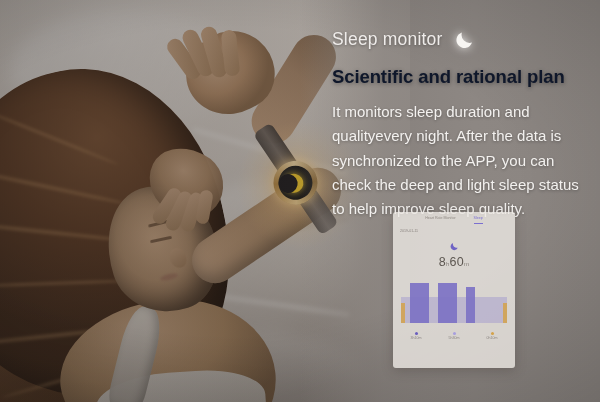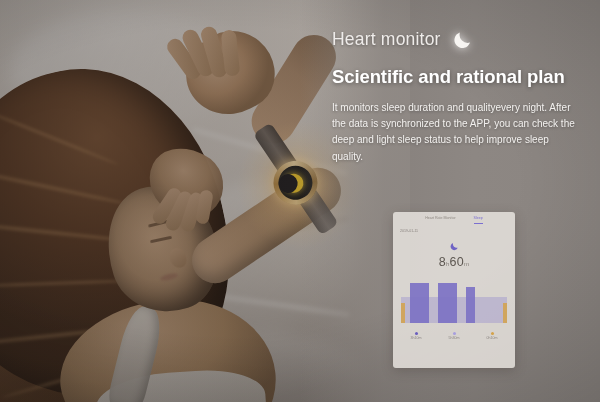--- a/index.html
+++ b/index.html
@@ -141,22 +141,22 @@
   .dimmer{position:absolute;inset:0;background:linear-gradient(90deg,rgba(40,34,30,.42) 0%,rgba(45,38,33,.34) 40%,rgba(70,62,56,.30) 62%,rgba(90,82,76,.24) 100%);}
   .rightwash{position:absolute;left:300px;top:0;width:300px;height:402px;background:linear-gradient(90deg,rgba(139,133,129,0) 0%,rgba(139,133,129,.82) 28%,#8d8783 58%,#8b8581 100%);}
   .vignette{position:absolute;inset:0;background:radial-gradient(120% 95% at 38% 45%, rgba(0,0,0,0) 40%, rgba(0,0,0,.30) 100%);}
 
   
   .copy{position:absolute;left:332px;top:28px;width:252px;}
   .kicker{display:flex;align-items:center;gap:10px;}
   .kicker-text{font-size:17.5px;color:#efecea;letter-spacing:.2px;line-height:1;text-shadow:0 1px 3px rgba(0,0,0,.35);}
   .moonicon{position:relative;width:24px;height:24px;flex:0 0 auto;}
   .moonicon svg{display:block;filter:drop-shadow(0 0 5px rgba(255,255,255,.9));}
-  .headline{margin-top:14px;font-size:18.5px;font-weight:700;color:#ffffff;letter-spacing:-.1px;text-shadow:0 1px 4px rgba(0,0,0,.4);}
-  .para{margin-top:12px;font-size:10px;line-height:1.62;color:#f3f1ef;text-shadow:0 1px 3px rgba(0,0,0,.32);max-width:250px;}
+  .headline{margin-top:14px;font-size:18.5px;font-weight:700;color:#0f172a;letter-spacing:-.1px;text-shadow:0 1px 4px rgba(0,0,0,.4);}
+  .para{margin-top:12px;font-size:15px;line-height:1.62;color:#f3f1ef;text-shadow:0 1px 3px rgba(0,0,0,.32);max-width:250px;}
 
   
   .card{
     position:absolute;left:393px;top:212px;width:122px;height:156px;
     background:rgba(236,232,228,.80);
     border-radius:3px;
     box-shadow:0 3px 12px rgba(60,52,46,.28);
     overflow:hidden;
     color:#6b6560;
   }
@@ -235,21 +235,21 @@
       <div class="dialmoon"></div>
     </div>
 
     <div class="dimmer"></div>
     <div class="rightwash"></div>
     <div class="vignette"></div>
   </div>
 
   <div class="copy">
     <div class="kicker">
-      <div class="kicker-text">Heart monitor</div>
+      <div class="kicker-text">Sleep monitor</div>
       <span class="moonicon">
         <svg width="24" height="24" viewBox="0 0 24 24">
           <path d="M19 14.6A8.2 8.2 0 0 1 8.9 4.4 8 8 0 1 0 19 14.6Z" fill="#f7f5f2"></path>
         </svg>
       </span>
     </div>
     <div class="headline">Scientific and rational plan</div>
     <div class="para">It monitors sleep duration and qualityevery night. After the data is synchronized to the APP, you can check the deep and light sleep status to help improve sleep quality.</div>
   </div>
 

